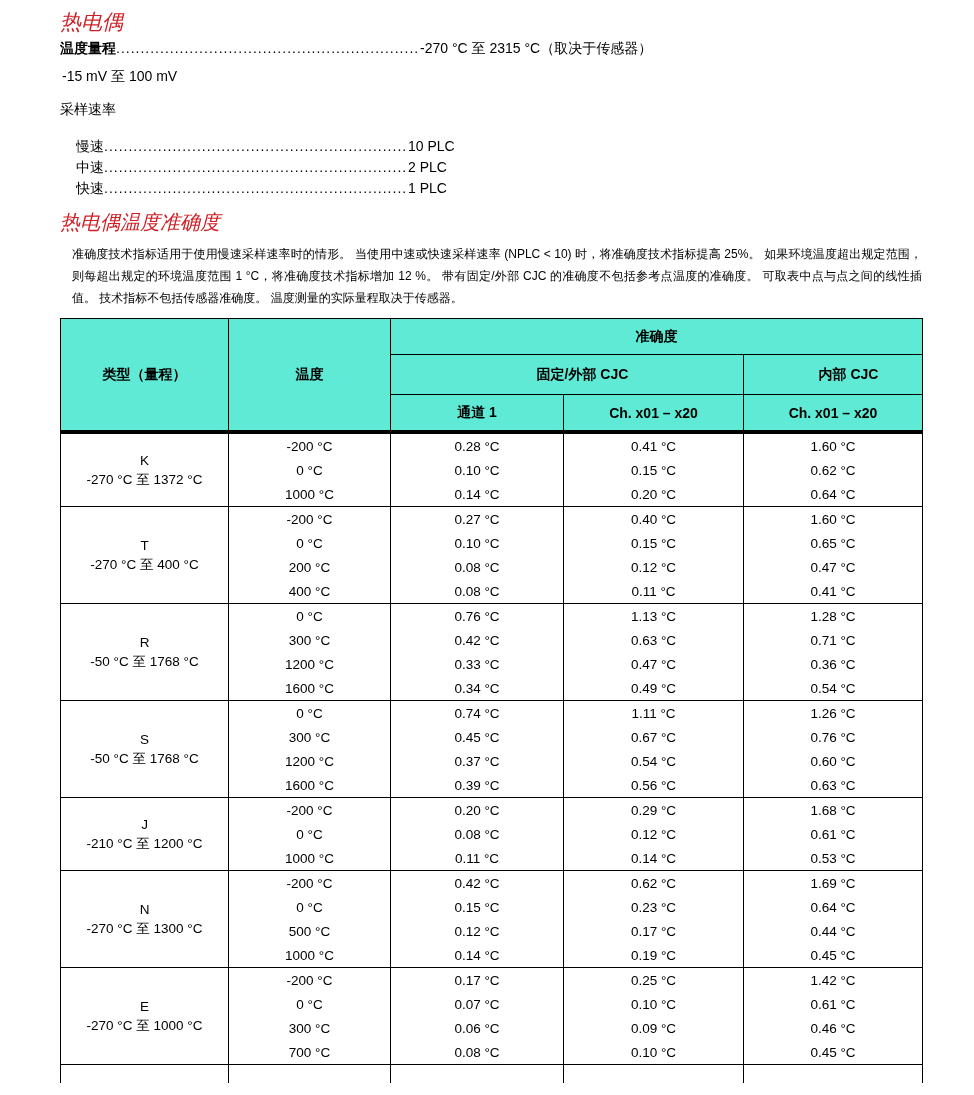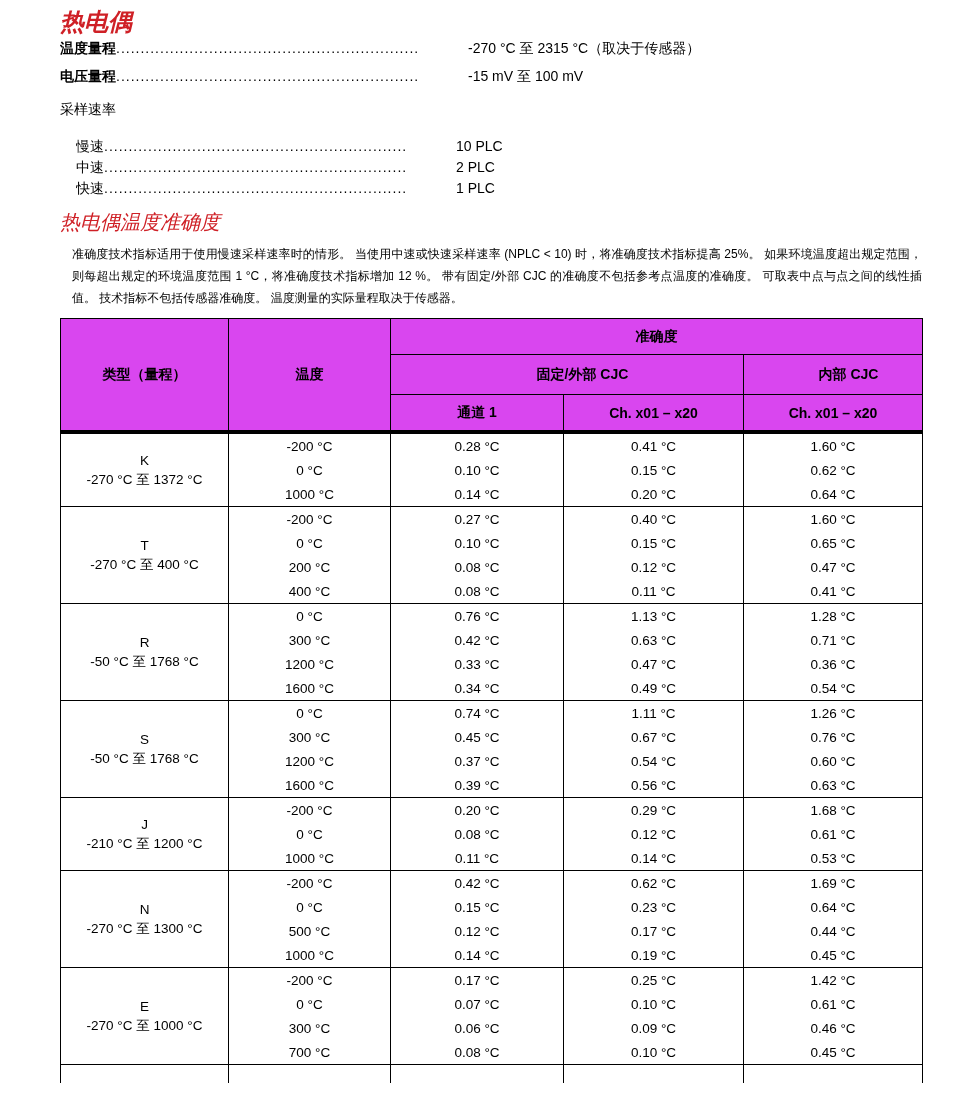--- a/index.html
+++ b/index.html
@@ -10,36 +10,36 @@
     overflow: hidden;
     background: #ffffff;
     box-sizing: border-box;
     padding: 10px 52px 0 60px;
     font-family: "Liberation Sans", sans-serif;
     color: #000000;
   }
   
   .h1 {
     color: #cf2026;
-    font-size: 24px;
+    font-size: 21px;
     line-height: 24px;
-    font-weight: bold;
+    font-weight: normal;
     font-style: italic;
     margin: 0 0 6px 0;
   }
   .h2 {
     color: #cf2026;
     font-size: 20px;
     line-height: 26px;
     font-weight: normal;
     font-style: italic;
     margin: 24px 0 8px 0;
   }
   
-  .spec-row { display: flex; align-items: baseline; height: 28px; font-size: 14px; gap: 48px; }
+  .spec-row { display: flex; align-items: baseline; height: 28px; font-size: 14px; }
   .spec-row.sub { height: 21px; padding-left: 16px; }
   .spec-left { display: flex; align-items: baseline; flex: 0 0 358px; overflow: hidden; }
   .spec-row.sub .spec-left { flex: 0 0 330px; }
   .spec-label { white-space: nowrap; font-weight: bold; }
   .spec-row.sub .spec-label { font-weight: normal; margin-top: 16px; }
   .leader { flex: 1 1 auto; overflow: hidden; white-space: nowrap; }
   .leader::after {
     content: "....................................................................................................................................";
     font-weight: normal; font-size: 14px; letter-spacing: 1px; color: #000;
   }
@@ -57,21 +57,21 @@
     border-collapse: collapse;
     table-layout: fixed;
     margin-top: 9px;
     width: 862px;
   }
   table.acc th {
     border: 1px solid #000;
     font-weight: bold;
     font-size: 14px;
     text-align: center;
-    background: #d946ef;
+    background: #5eead4;
   }
   table.acc th.thick { border-bottom: 4px solid #000; }
   .hrow1 th { height: 33px; }
   .hrow2 th { height: 37px; padding-left: 32px; }
   .hrow3 th { height: 33px; }
   table.acc td {
     border-left: 1px solid #000;
     border-right: 1px solid #000;
     border-top: none;
     border-bottom: none;
@@ -94,24 +94,20 @@
 
   <div class="spec-row">
     <span class="spec-left">
       <span class="spec-label">温度量程</span>
       <span class="leader"></span>
     </span>
     <span class="spec-value">-270 °C 至 2315 °C（取决于传感器）</span>
   </div>
 
   <div class="spec-row">
-    <span class="spec-left">
-      <span class="spec-label">电压量程</span>
-      <span class="leader"></span>
-    </span>
     <span class="spec-value">-15 mV 至 100 mV</span>
   </div>
 
   <div class="section-label">采样速率</div>
 
   <div class="spec-row sub">
     <span class="spec-left">
       <span class="spec-label">慢速</span>
       <span class="leader"></span>
     </span>

